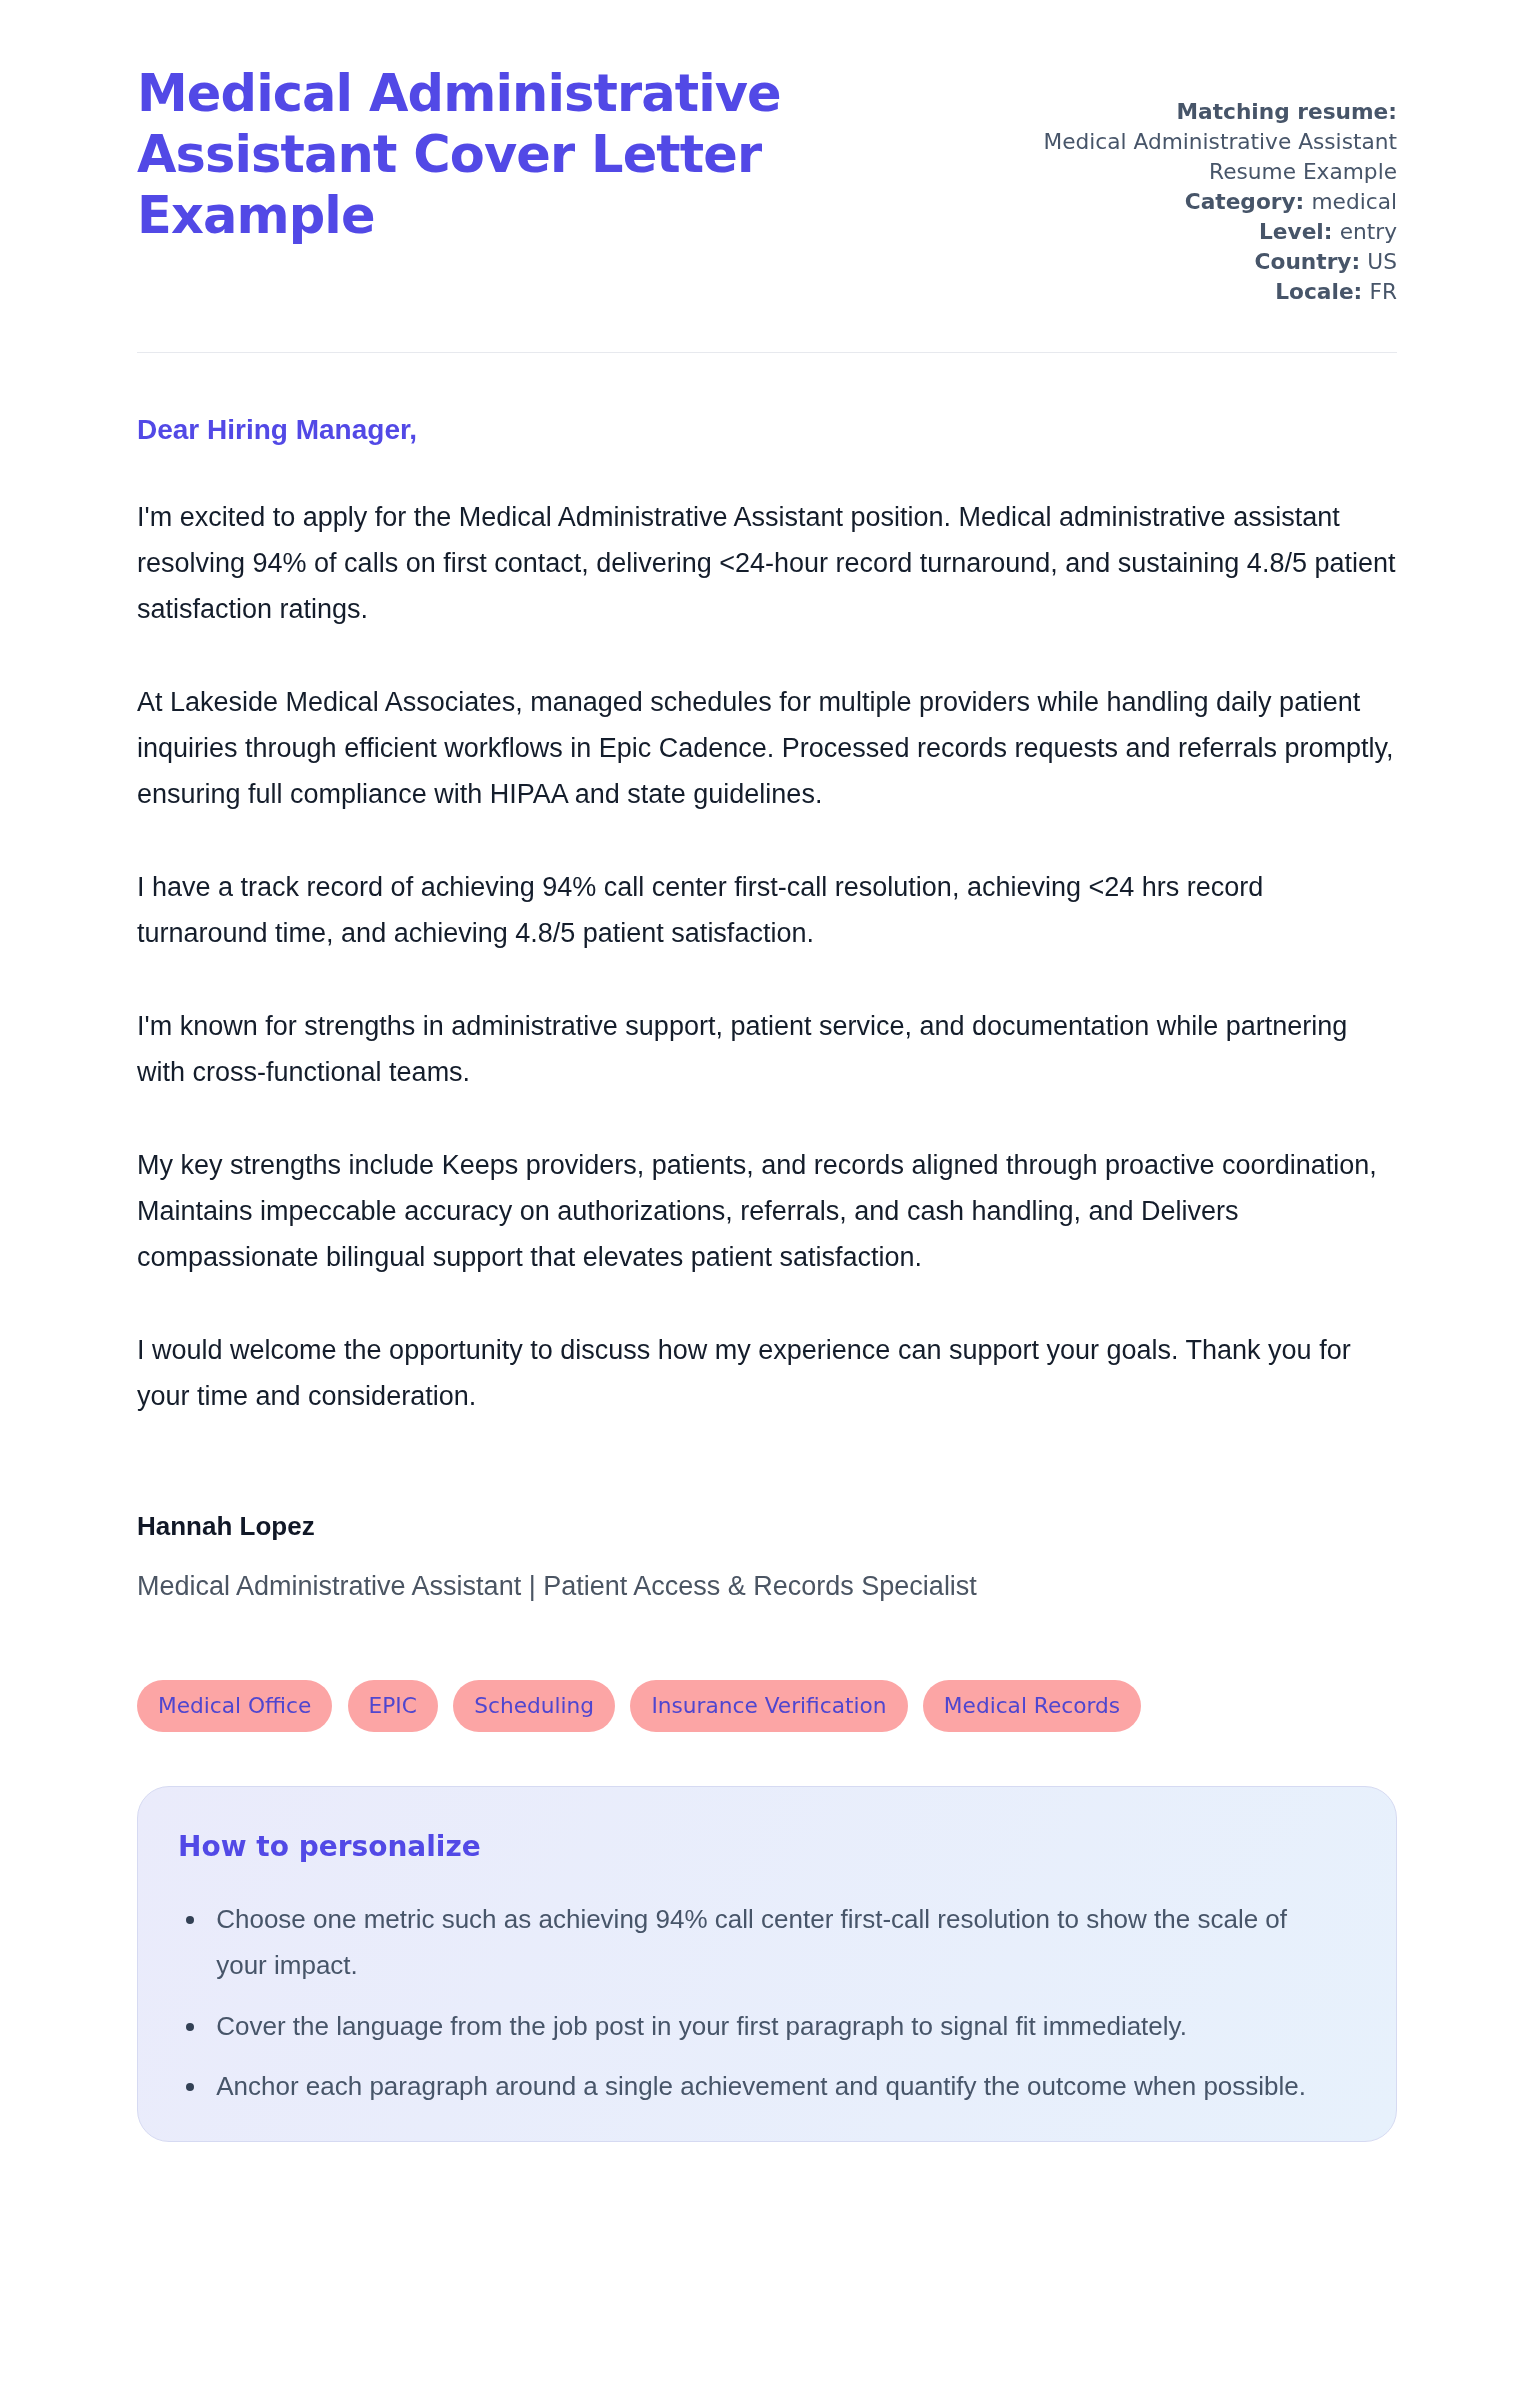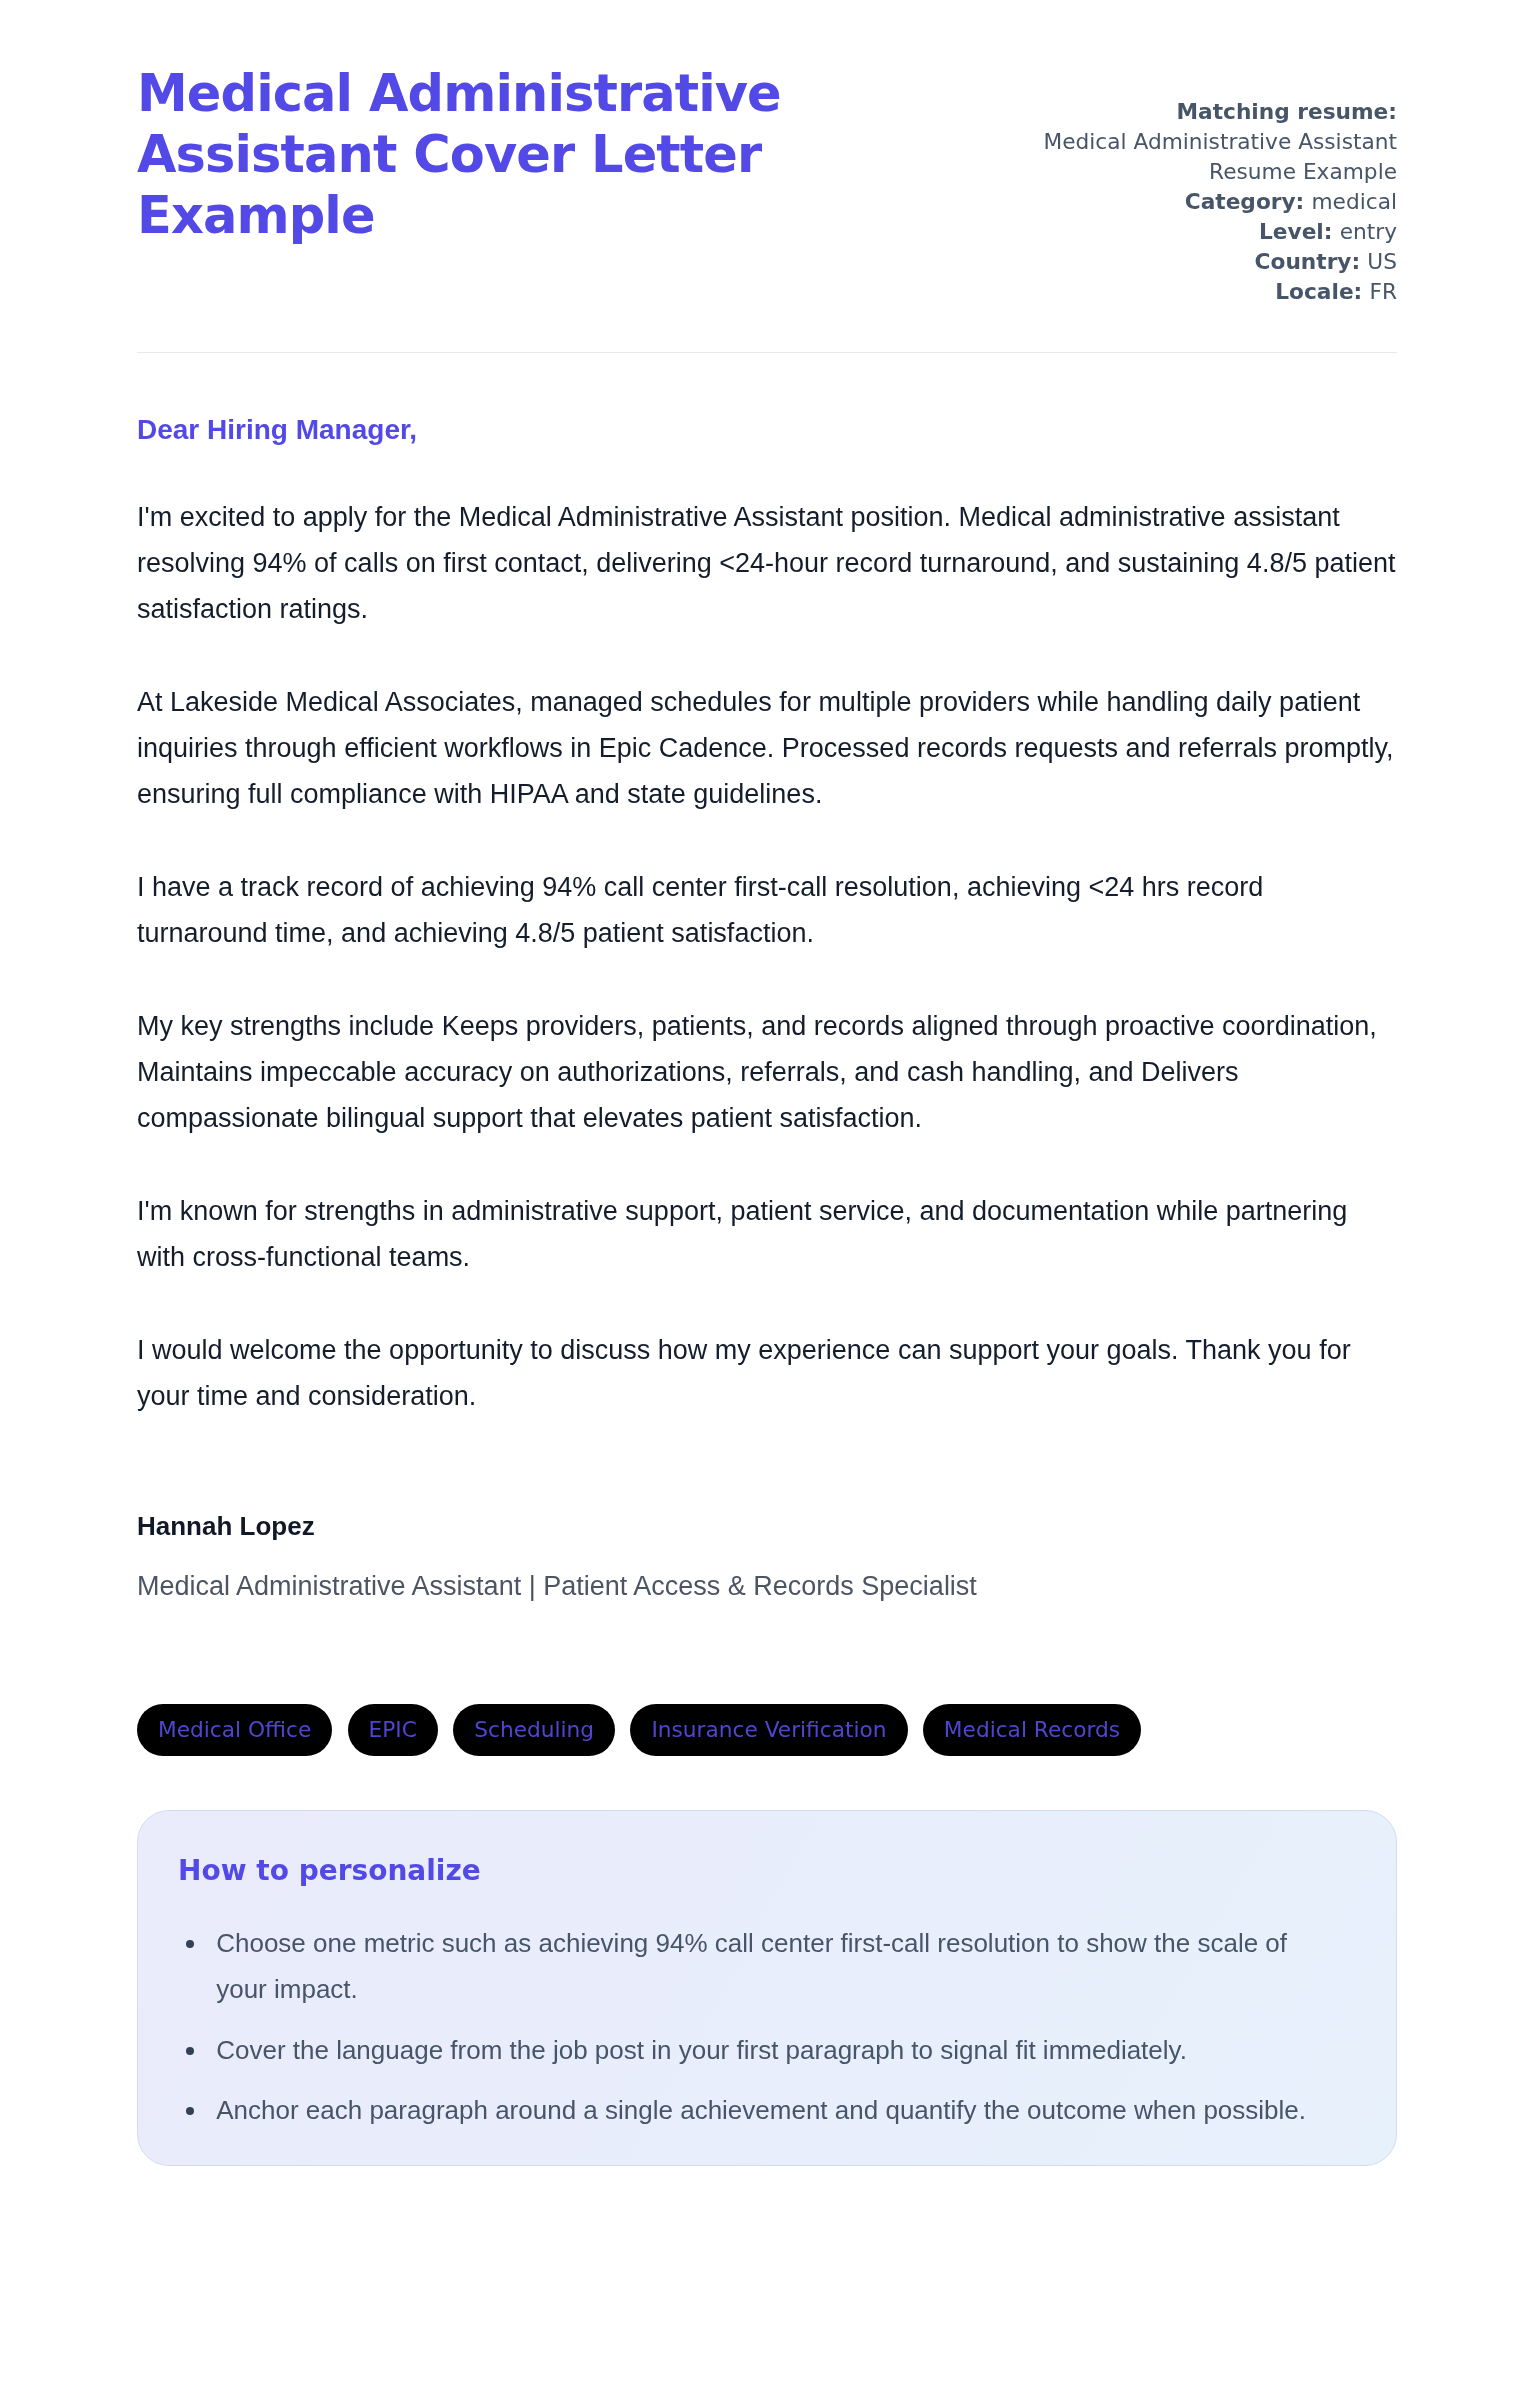--- a/index.html
+++ b/index.html
@@ -95,25 +95,24 @@
     display: flex;
     flex-wrap: wrap;
     gap: 15.3px;
   }
   .tag {
     display: inline-block;
     font-family: "DejaVu Sans", sans-serif;
     font-size: 21.7px;
     line-height: 23.5px;
     color: #4f46cf;
-    background: #000000;
+    background: #fca5a5;
     padding: 14.4px 21px;
     border-radius: 29px;
     white-space: nowrap;
-    margin-top: 24px;
   }
   
   .tips {
     margin-top: 54px;
     box-sizing: border-box;
     background: linear-gradient(120deg, #eaebfb 0%, #e7f1fc 100%);
     border: 1.8px solid #d6daf2;
     border-radius: 32px;
     padding: 43px 42px 32px 40px;
   }
@@ -170,22 +169,22 @@
     </aside>
   </header>
 
   <hr class="divider">
 
   <section>
     <p class="salutation">Dear Hiring Manager,</p>
     <p class="para">I'm excited to apply for the Medical Administrative Assistant position. Medical administrative assistant resolving 94% of calls on first contact, delivering &lt;24-hour record turnaround, and sustaining 4.8/5 patient satisfaction ratings.</p>
     <p class="para">At Lakeside Medical Associates, managed schedules for multiple providers while handling daily patient inquiries through efficient workflows in Epic Cadence. Processed records requests and referrals promptly, ensuring full compliance with HIPAA and state guidelines.</p>
     <p class="para">I have a track record of achieving 94% call center first-call resolution, achieving &lt;24 hrs record turnaround time, and achieving 4.8/5 patient satisfaction.</p>
+    <p class="para">I'm known for strengths in administrative support, patient service, and documentation while partnering with cross-functional teams.</p>
     <p class="para">My key strengths include Keeps providers, patients, and records aligned through proactive coordination, Maintains impeccable accuracy on authorizations, referrals, and cash handling, and Delivers compassionate bilingual support that elevates patient satisfaction.</p>
-    <p class="para">I'm known for strengths in administrative support, patient service, and documentation while partnering with cross-functional teams.</p>
     <p class="para">I would welcome the opportunity to discuss how my experience can support your goals. Thank you for your time and consideration.</p>
     <p class="sig-name">Hannah Lopez</p>
     <p class="sig-role">Medical Administrative Assistant | Patient Access &amp; Records Specialist</p>
   </section>
 
   <div class="tags">
     <span class="tag">Medical Office</span>
     <span class="tag">EPIC</span>
     <span class="tag">Scheduling</span>
     <span class="tag">Insurance Verification</span>

